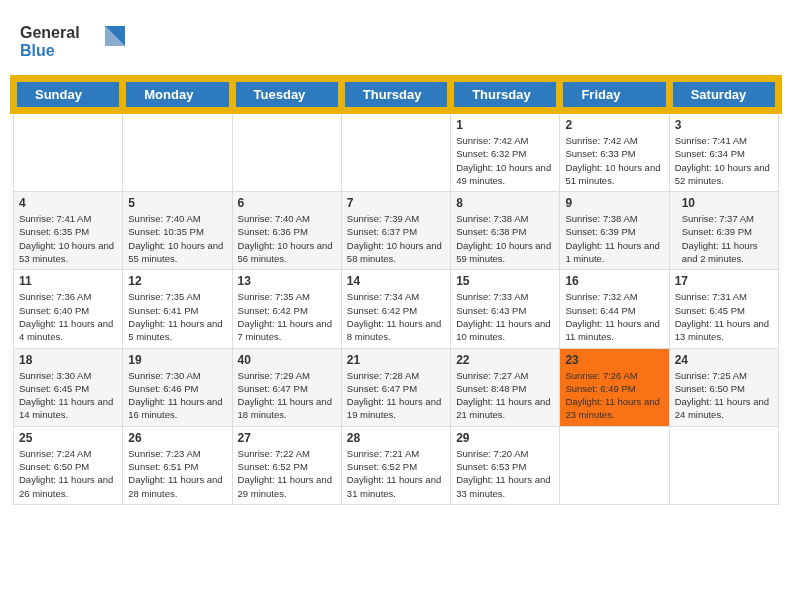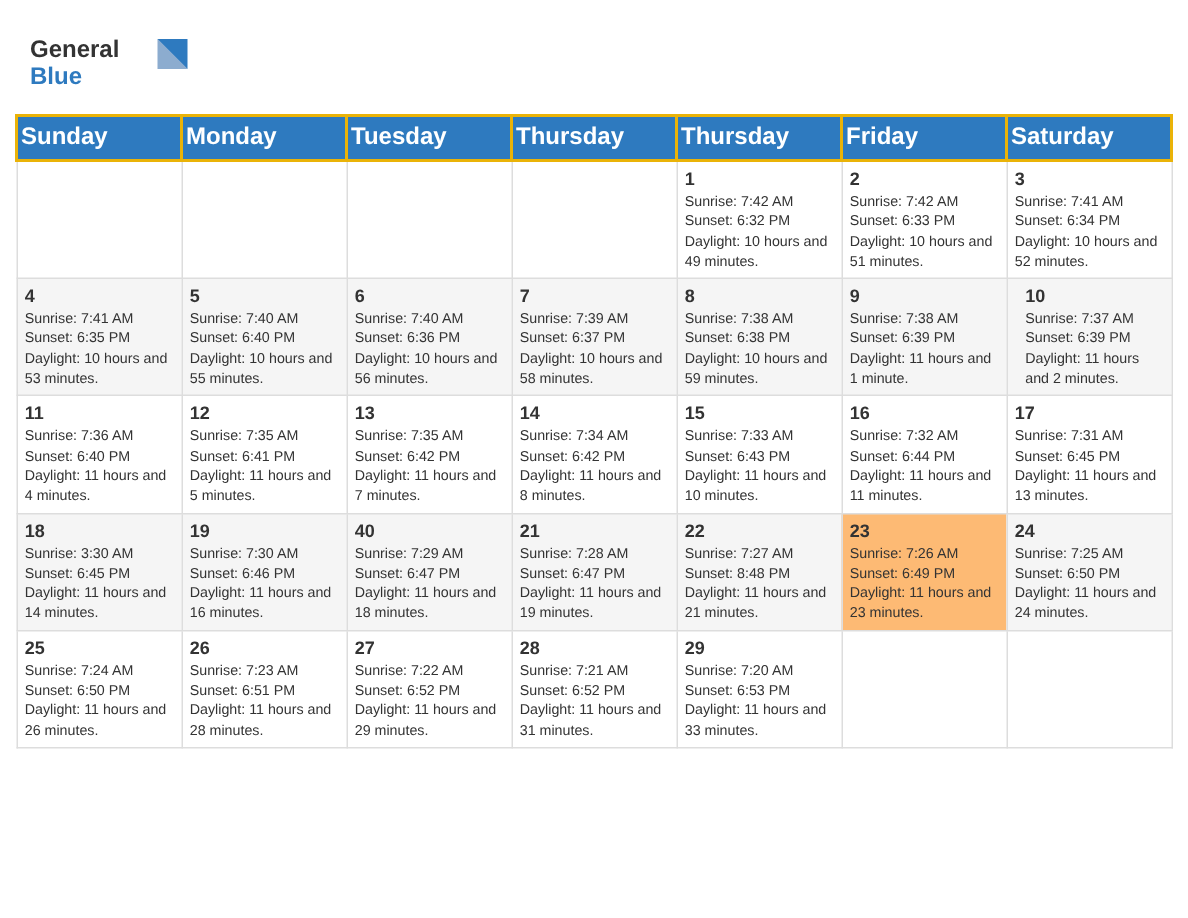--- a/index.html
+++ b/index.html
@@ -35,23 +35,23 @@
     }
     .calendar {
       width: 100%;
       border-collapse: collapse;
       margin-top: 4px;
     }
     .calendar th {
       background-color: #2e7abf;
       color: #fff;
       text-align: left;
-      padding: 5px 2px;
-      font-size: 16px;
-      border: 2px solid #eab308;
+      padding: 5px 18px;
+      font-size: 13px;
+      border: 7px solid #eab308;
     }
     .calendar td {
       border: 1px solid #ddd;
       vertical-align: top;
       padding: 4px 5px;
       font-size: 10px;
       color: #333;
       width: calc(100% / 7);
       min-height: 80px;
       background: #fff;
@@ -141,21 +141,21 @@
         <td style="background-color: rgb(245, 245, 245);">
           <span class="day-number">4</span>
           <div class="day-info">Sunrise: 7:41 AM
 Sunset: 6:35 PM
 Daylight: 10 hours
 and 53 minutes.</div>
         </td>
         <td style="background-color: rgb(245, 245, 245);">
           <span class="day-number">5</span>
           <div class="day-info">Sunrise: 7:40 AM
-Sunset: 6:40 PM
+Sunset: 10:35 PM
 Daylight: 10 hours
 and 55 minutes.</div>
         </td>
         <td style="background-color: rgb(245, 245, 245);">
           <span class="day-number">6</span>
           <div class="day-info">Sunrise: 7:40 AM
 Sunset: 6:36 PM
 Daylight: 10 hours
 and 56 minutes.</div>
         </td>
@@ -268,21 +268,21 @@
 Daylight: 11 hours
 and 19 minutes.</div>
         </td>
         <td style="background-color: rgb(245, 245, 245);">
           <span class="day-number">22</span>
           <div class="day-info">Sunrise: 7:27 AM
 Sunset: 8:48 PM
 Daylight: 11 hours
 and 21 minutes.</div>
         </td>
-        <td style="background-color: #fdba74;">
+        <td style="background-color: #f97316;">
           <span class="day-number">23</span>
           <div class="day-info">Sunrise: 7:26 AM
 Sunset: 6:49 PM
 Daylight: 11 hours
 and 23 minutes.</div>
         </td>
         <td style="background-color: rgb(245, 245, 245); margin-left: 12px;">
           <span class="day-number">24</span>
           <div class="day-info">Sunrise: 7:25 AM
 Sunset: 6:50 PM

